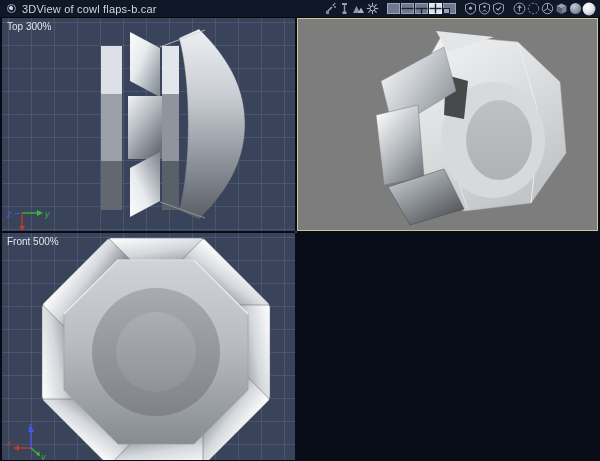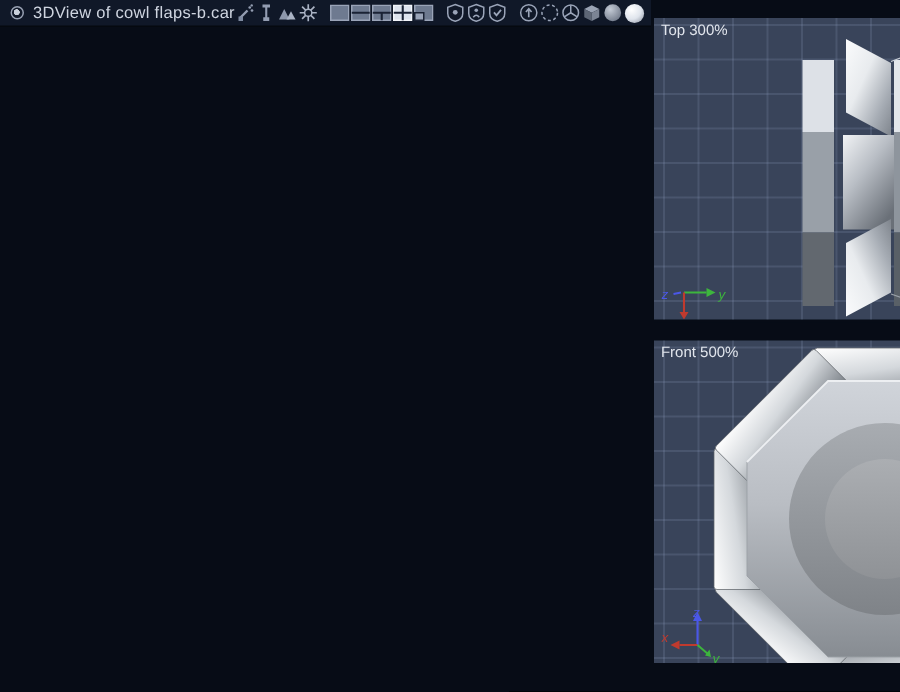--- a/index.html
+++ b/index.html
@@ -1,34 +1,34 @@
 <!DOCTYPE html>
 <html><head>
 <meta charset="utf-8">
 <style>
   html,body{margin:0;padding:0;background:#000;}
   .window{width:600px;height:461px;font-family:"Liberation Sans",sans-serif;
-    background:#070c16;display:flex;flex-direction:row;overflow:hidden;}
+    background:#070c16;display:flex;flex-direction:column;overflow:hidden;}
   
   .titlebar{height:17px;flex:0 0 17px;display:flex;align-items:center;
     background:#101828;border-bottom:1px solid #05090f;color:#cfd5e0;font-size:11px;}
   .win-icon{width:7px;height:7px;border:1px solid #98a1b3;border-radius:50%;
     margin:0 6px 0 7px;background:radial-gradient(circle at 45% 45%,#c9d0db 0 34%,transparent 40%);}
   .tb-title{white-space:nowrap;letter-spacing:.2px;}
   .tb-spacer{flex:1;}
   .tb-group{display:flex;align-items:center;margin-right:7px;}
   .ticon{width:14px;height:14px;display:flex;align-items:center;justify-content:center;cursor:default;}
   
   .grid-area{flex:1;display:grid;grid-template-columns:293px 2px 301px;
     grid-template-rows:213px 2px 227px;padding:0 2px 2px 2px;background:#070c16;}
   .splitter{background:#070c16;}
   .vp{position:relative;overflow:hidden;background-color:#39445a;
     background-image:linear-gradient(rgba(160,175,210,0.16) 1px,transparent 1px),
                      linear-gradient(90deg,rgba(160,175,210,0.16) 1px,transparent 1px);
-    background-size:23px 23px;background-position:6px 4px;margin-top:12px;}
+    background-size:23px 23px;background-position:6px 4px;}
   .vp-label{position:absolute;top:3px;left:5px;font-size:10px;color:#e2e6ed;z-index:3;}
   .camera-cell{position:relative;overflow:hidden;background:#7d7d7d;
     border:1px solid #cdc793;box-sizing:border-box;}
   .model-svg{position:absolute;left:0;top:0;}
   .axis{position:absolute;left:5px;bottom:0;z-index:3;}
   .axis text{font-size:9px;font-style:italic;}
   .defs-holder{position:absolute;width:0;height:0;}
 </style>
 </head>
 <body>

